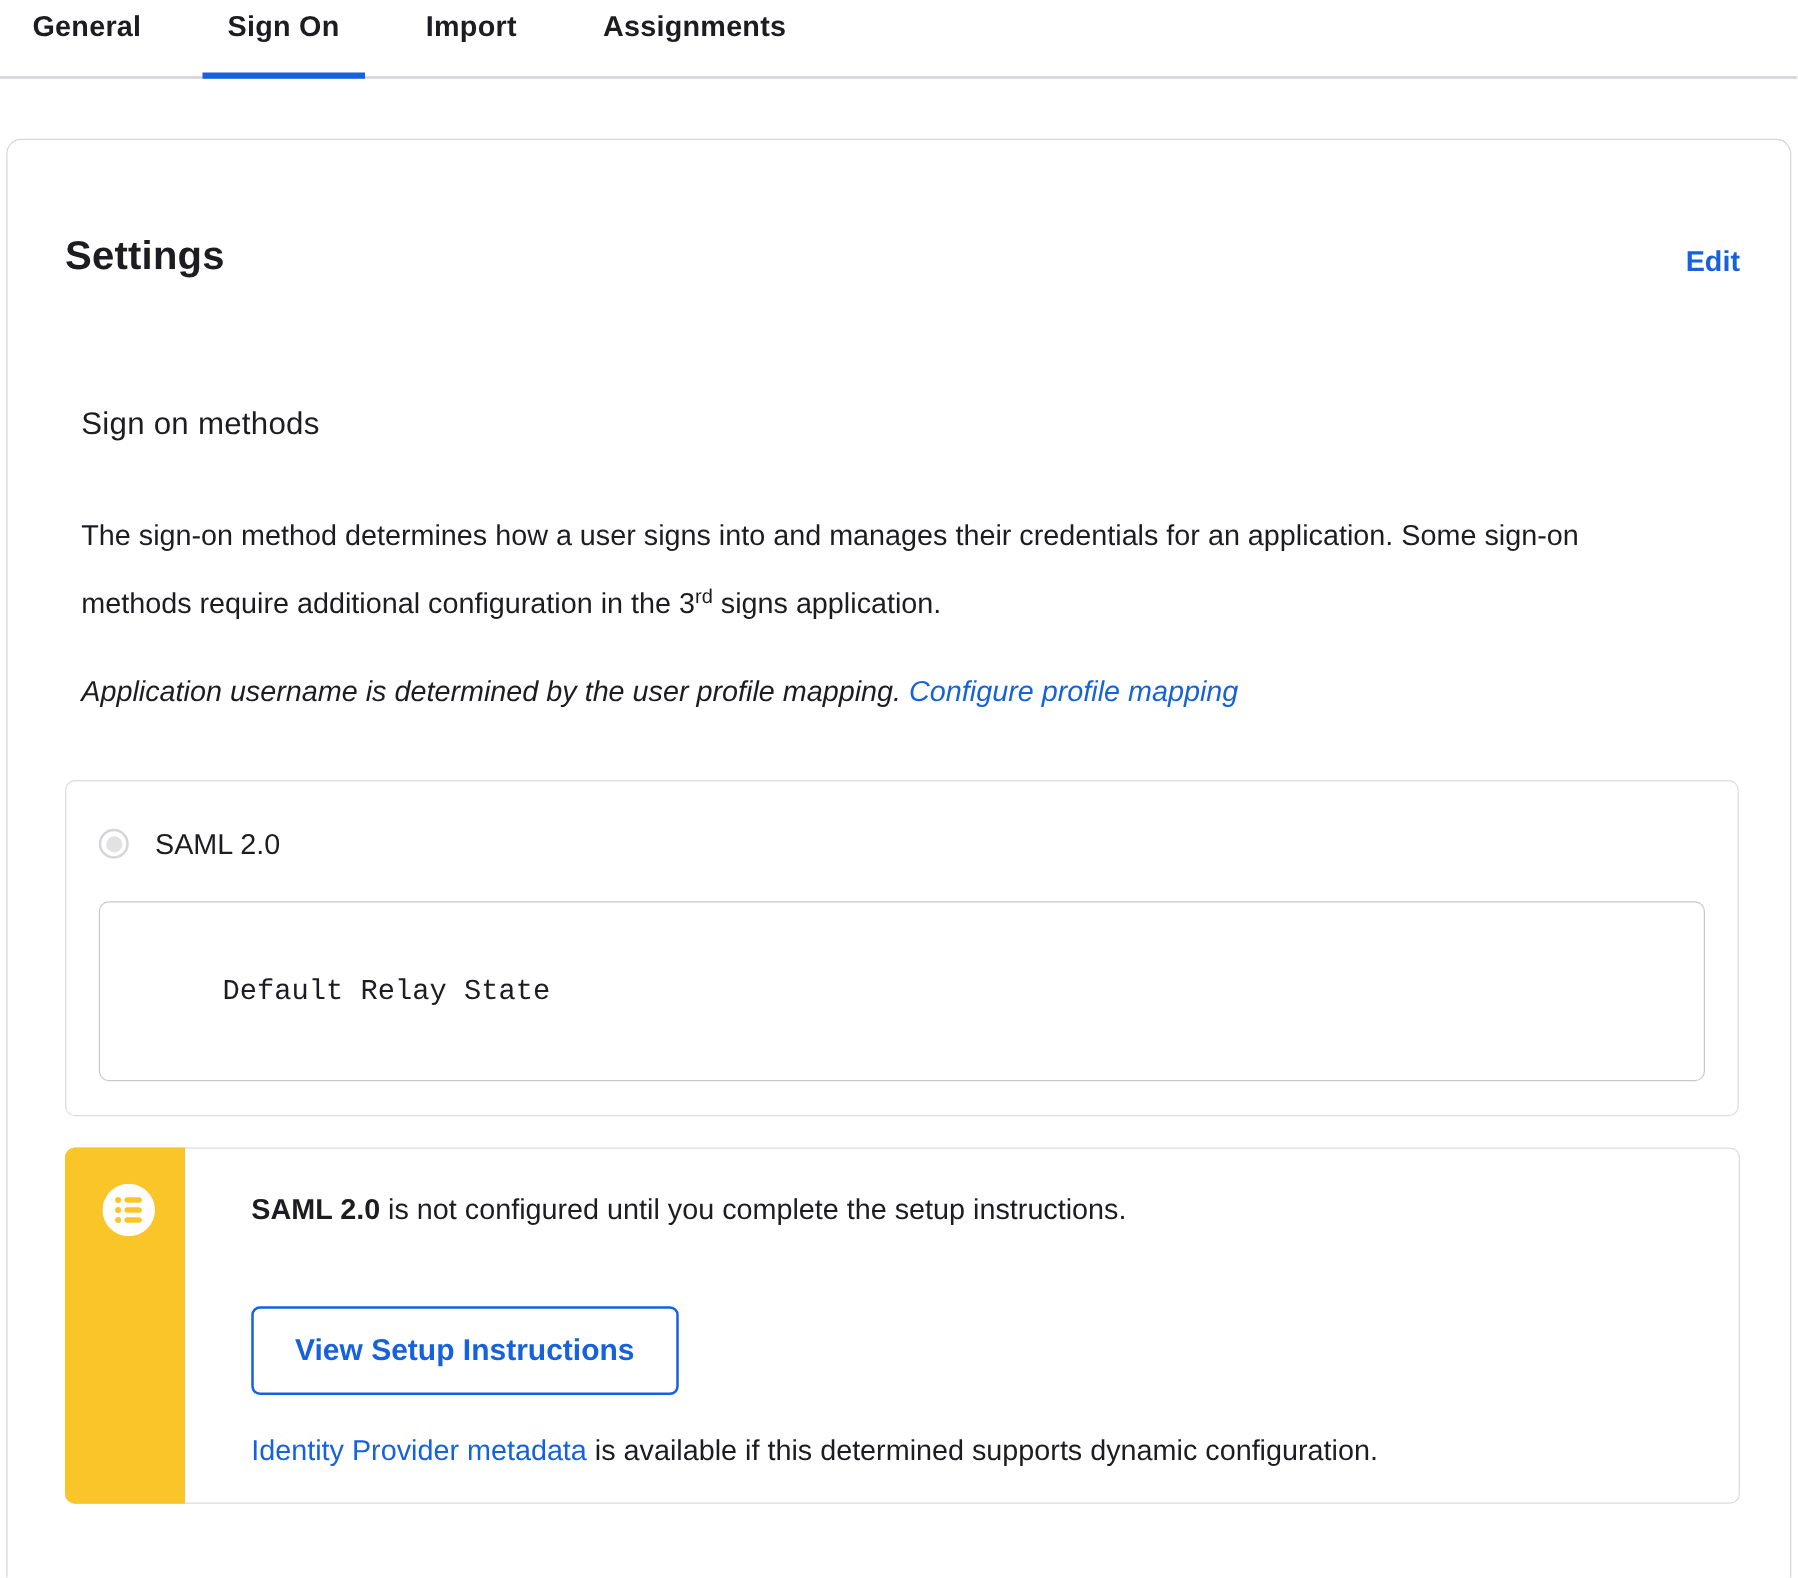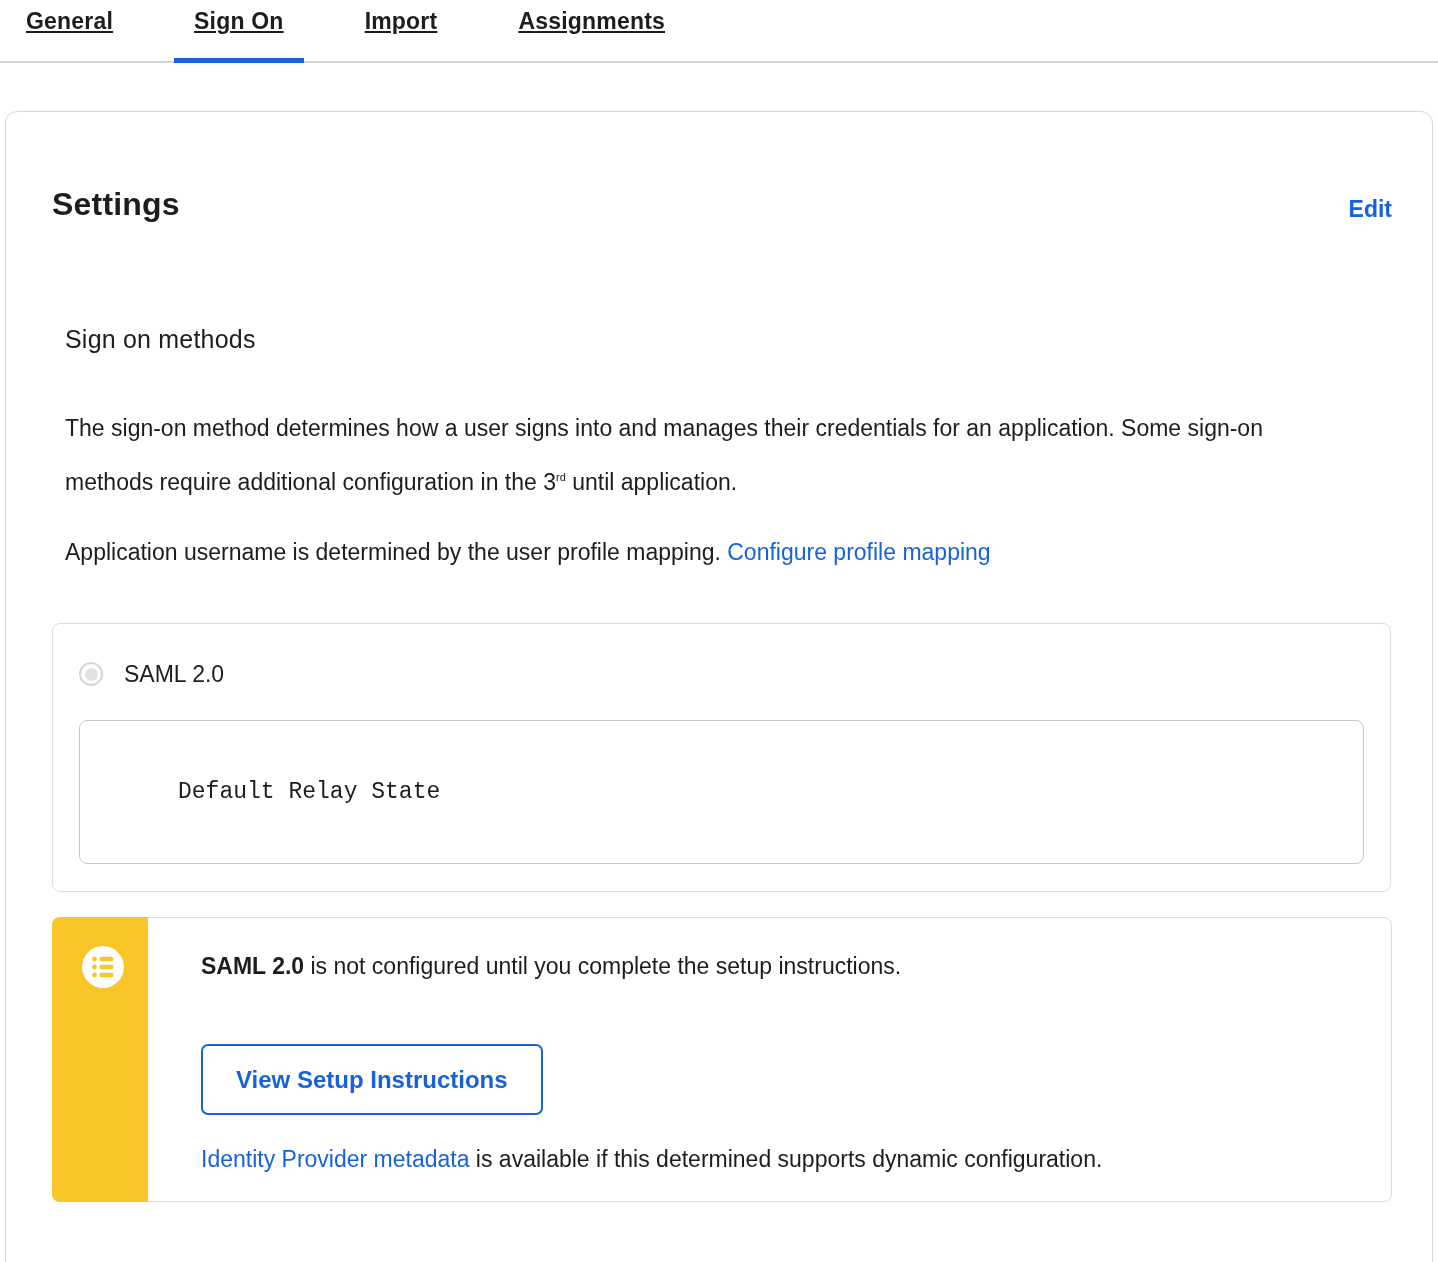--- a/index.html
+++ b/index.html
@@ -11,22 +11,21 @@
     color: #1d1d21;
   }
 
   
   .tabbar {
     display: flex;
     align-items: center;
     padding: 0 0 0 6px;
     border-bottom: 2px solid #d4d4d8;
     height: 63px;
-    gap: 41px;
-    text-decoration: underline;
+    gap: 29px;
   }
   .tab {
     position: relative;
     height: 100%;
     padding: 8px 20px 0 20px;
     font-size: 23px;
     font-weight: 700;
     letter-spacing: 0.2px;
     cursor: pointer;
     white-space: nowrap;
@@ -75,22 +74,22 @@
     font-size: 25px;
     font-weight: 400;
     letter-spacing: 0.2px;
   }
   .desc {
     margin-top: 50px;
     font-size: 23px;
     line-height: 49px;
     max-width: 1290px;
   }
-  .desc sup { font-size: 11px; }
-  .desc2 { margin-top: 21px; }
+  .desc sup { font-size: 16px; }
+  .desc2 { margin-top: 21px; font-style: italic; }
   .text-link {
     color: #1662dd;
     cursor: pointer;
     text-decoration: none;
   }
 
   
   .saml-box {
     margin-top: 46px;
     width: 1339px;
@@ -204,21 +203,21 @@
 <div class="card">
 
   <div class="card-header">
     <div class="card-title">Settings</div>
     <a class="edit-link">Edit</a>
   </div>
 
   <div class="section-inner">
     <div class="section-heading">Sign on methods</div>
 
-    <p class="desc"><span>The sign-on method determines how a user signs into and manages their credentials for an application. Some sign-on methods require additional configuration in the 3</span><sup>rd</sup><span> until application.</span></p>
+    <p class="desc"><span>The sign-on method determines how a user signs into and manages their credentials for an application. Some sign-on methods require additional configuration in the 3</span><sup>rd</sup><span> signs application.</span></p>
 
     <p class="desc desc2"><span>Application username is determined by the user profile mapping. </span><a class="text-link">Configure profile mapping</a></p>
   </div>
 
   <div class="saml-box">
     <div class="radio-row">
       <span class="radio-outer">
         <span class="radio-inner"></span>
       </span>
       <span class="radio-label">SAML 2.0</span>

